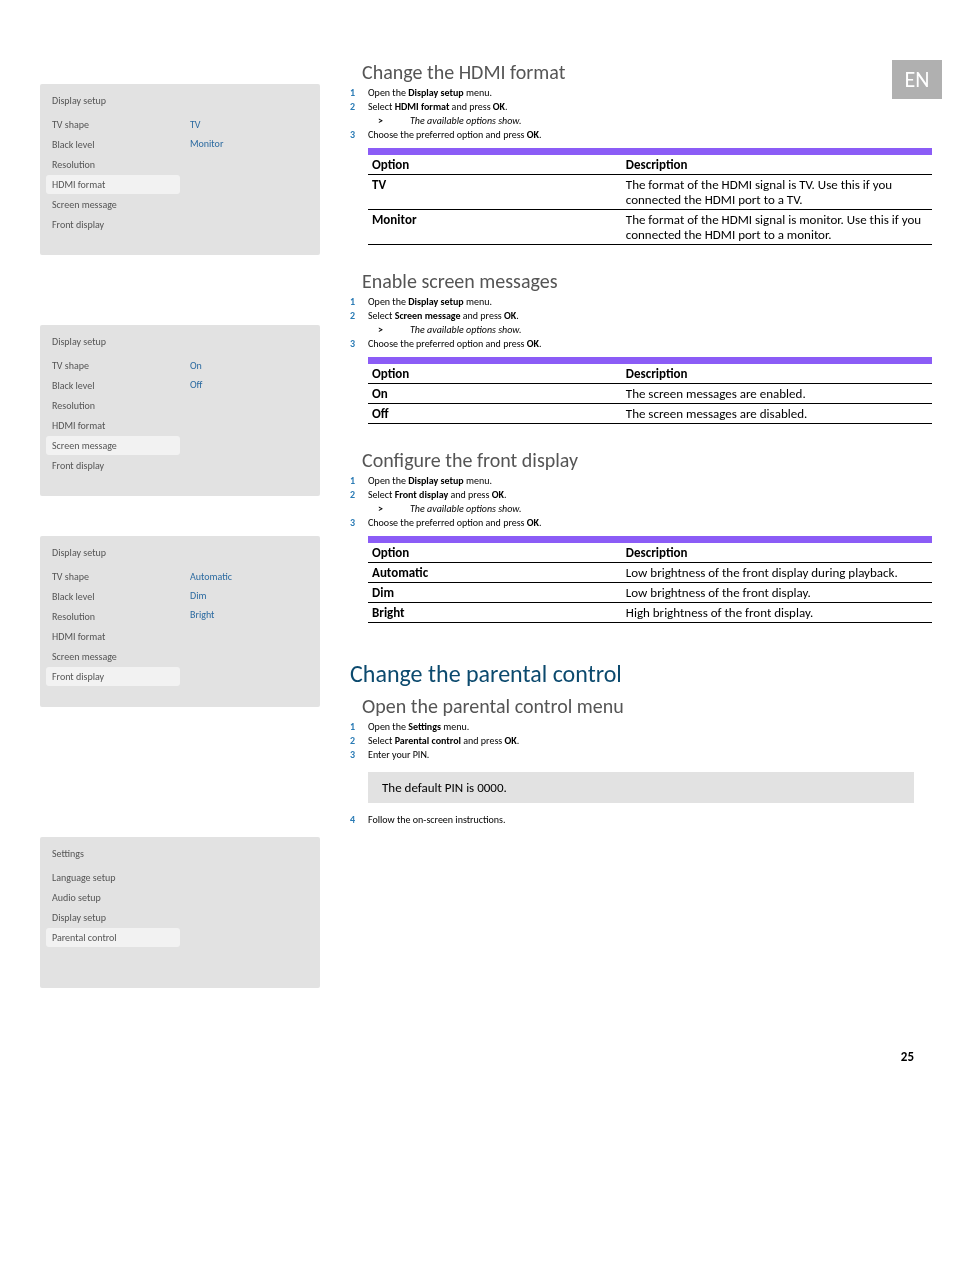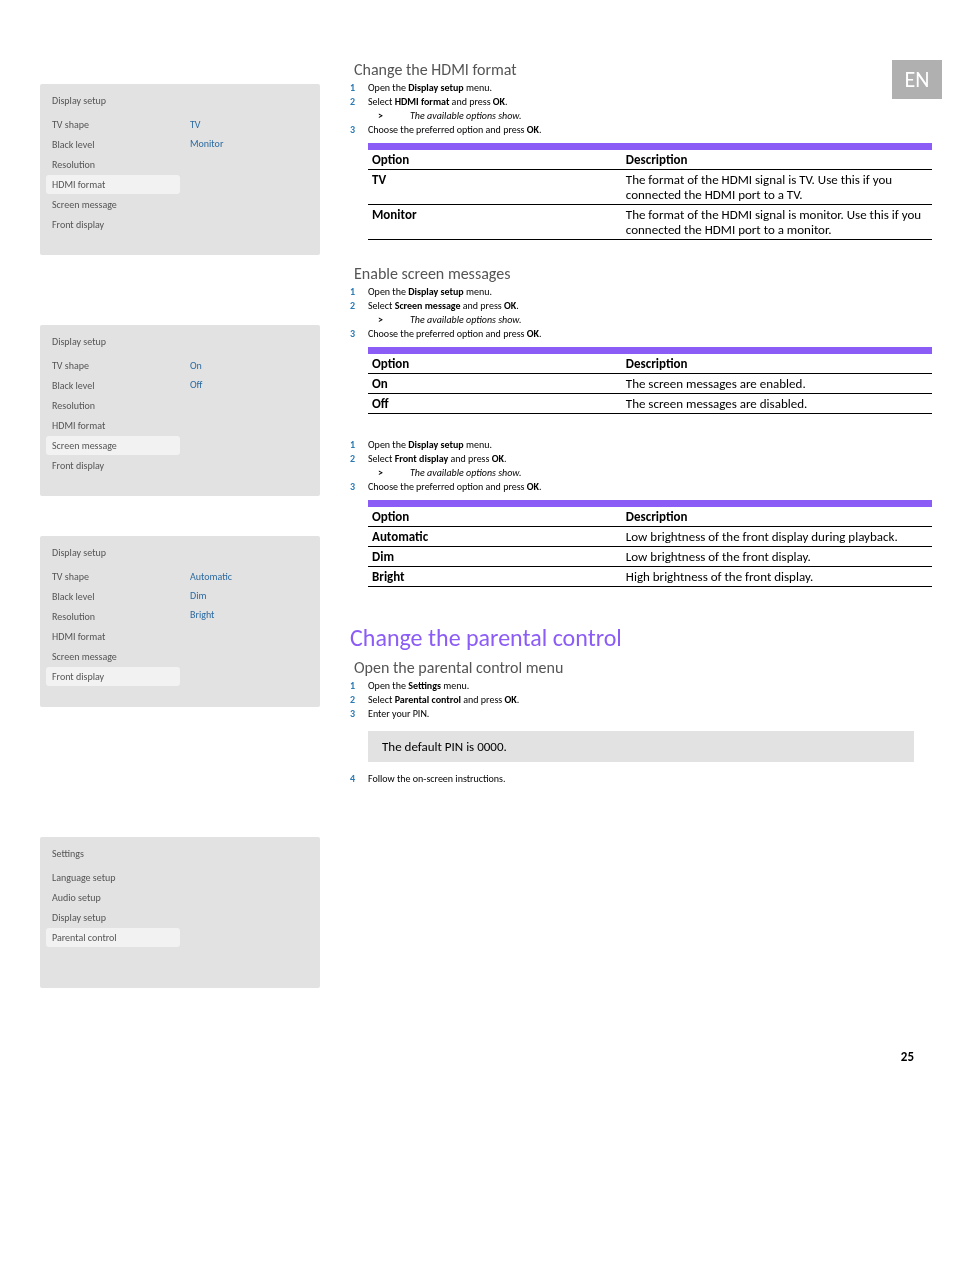--- a/index.html
+++ b/index.html
@@ -62,29 +62,29 @@
     top: 60px;
     width: 50px;
     background: #b0b0b0;
     color: #fff;
     font-size: 22px;
     padding: 6px 3px;
     text-align: center;
   }
 
   h2.section {
-    font-size: 16px;
+    font-size: 20px;
     font-weight: normal;
-    margin: 0 0 2px 4px;
+    margin: 0 0 2px 12px;
     color: #555;
   }
   h1.bigsection {
     font-size: 24px;
     font-weight: normal;
-    color: #8b5cf6;
+    color: #0c4a6e;
     margin: 36px 0 6px 0;
   }
   ol.steps {
     list-style: none;
     padding: 0;
     margin: 0 0 6px 0;
     font-size: 10px;
   }
   ol.steps li {
     padding-left: 22px;
@@ -268,20 +268,21 @@
             <td>On</td>
             <td style="font-weight:normal">The screen messages are enabled.</td>
           </tr>
       <tr>
             <td>Off</td>
             <td style="font-weight:normal">The screen messages are disabled.</td>
           </tr>
     </tbody>
       </table>
 
+    <h2 class="section">Configure the front display</h2>
     <ol class="steps">
       <li><span class="num">1</span><span>Open the </span><span class="b">Display setup</span><span> menu.</span></li>
       <li><span class="num">2</span><span>Select </span><span class="b">Front display</span><span> and press </span><span class="b">OK</span><span>.</span>
         <span class="sub"><span class="gt">&gt;</span><span>The available options show.</span></span>
       </li>
       <li><span class="num">3</span><span>Choose the preferred option and press </span><span class="b">OK</span><span>.</span></li>
     </ol>
     <table class="opts">
       <tbody>
           <tr>

